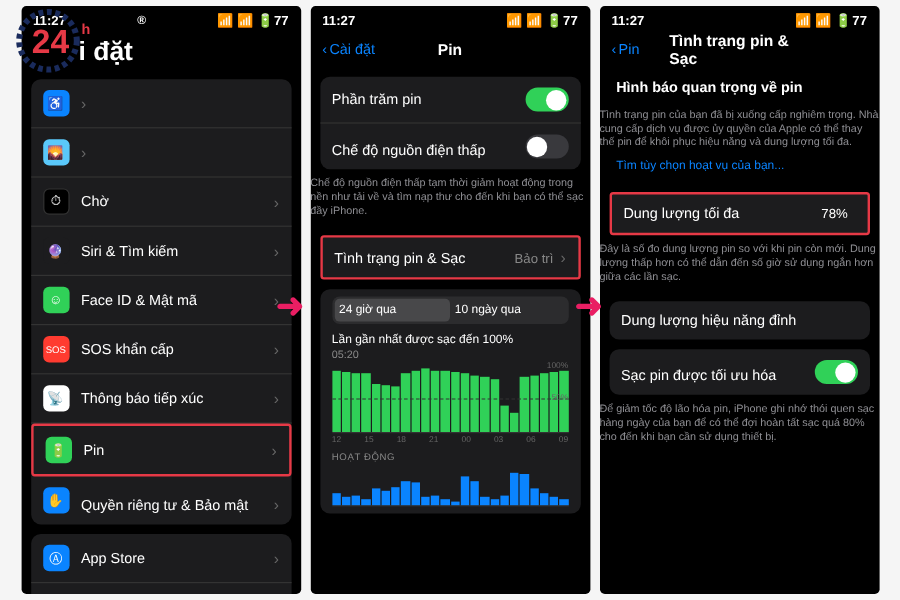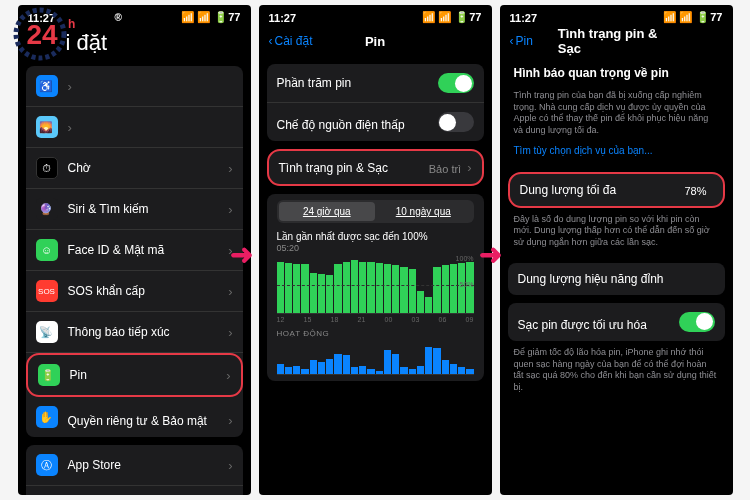--- a/index.html
+++ b/index.html
@@ -3,45 +3,45 @@
 <meta charset="utf-8">
 <style>
 * { margin: 0; padding: 0; box-sizing: border-box; font-family: -apple-system, BlinkMacSystemFont, sans-serif; }
 body { background: #f5f5f5; display: flex; justify-content: center; align-items: center; width: 750px; height: 500px; gap: 8px; position: relative; }
 .phone { width: 233px; height: 490px; background: #000; border-radius: 4px; overflow: hidden; display: flex; flex-direction: column; color: #fff; font-size: 11px; }
 .status-bar { display: flex; justify-content: space-between; align-items: center; padding: 6px 10px 2px; font-size: 11px; font-weight: 600; }
 .status-right { display: flex; align-items: center; gap: 3px; }
 .header { display: flex; align-items: center; padding: 8px 10px; position: relative; }
 .back-link { color: #0a84ff; font-size: 12px; display: flex; align-items: center; gap: 2px; }
 .header-title { position: absolute; left: 50%; transform: translateX(-50%); font-size: 13px; font-weight: 600; }
-.title-large { font-size: 22px; font-weight: 400; padding: 4px 14px 2px 48px; }
+.title-large { font-size: 22px; font-weight: 700; padding: 4px 14px 2px 48px; }
 .content { flex: 1; overflow: hidden; }
 .group { background: #1c1c1e; margin: 8px 8px 0; border-radius: 8px; }
 .row { display: flex; align-items: center; padding: 9px 10px; border-bottom: 0.5px solid #333; position: relative; }
 .row:last-child { border-bottom: none; align-items: flex-end; }
 .icon { width: 22px; height: 22px; border-radius: 5px; margin-right: 10px; display: flex; align-items: center; justify-content: center; font-size: 11px; flex-shrink: 0; }
 .label { flex: 1; font-size: 12px; }
 .chevron { color: #666; font-size: 13px; }
 .value-right { color: #888; font-size: 11px; margin-right: 6px; }
 .toggle { width: 36px; height: 20px; border-radius: 10px; position: relative; }
 .toggle.on { background: #30d158; }
 .toggle.off { background: #39393d; }
 .toggle::after { content: ''; position: absolute; width: 17px; height: 17px; background: #fff; border-radius: 50%; top: 1.5px; }
 .toggle.on::after { right: 1.5px; }
 .toggle.off::after { left: 1.5px; }
-.footer-text { color: #8e8e93; font-size: 9px; padding: 6px 14px; line-height: 1.3; }
+.footer-text { color: #8e8e93; font-size: 9px; padding: 6px 0; line-height: 1.3; }
 .link-text { color: #0a84ff; font-size: 10px; padding: 2px 14px 8px; }
-.red-box { border: 2.5px solid #e63946; border-radius: 13px; }
+.red-box { border: 2.5px solid #e63946; border-radius: 3px; }
 .arrow-between { position: absolute; font-size: 28px; color: #e91e63; font-weight: bold; z-index: 10; }
 .arrow1 { left: 230px; top: 238px; }
 .arrow2 { left: 479px; top: 238px; }
 .logo { position: absolute; top: 4px; left: 12px; z-index: 20; width: 90px; height: 60px; }
 .chart-area { padding: 6px 10px; }
 .tabs { display: flex; background: #2c2c2e; border-radius: 6px; padding: 2px; margin-bottom: 8px; }
-.tab { flex: 1; text-align: center; padding: 4px; font-size: 10px; border-radius: 4px; text-decoration: underline; }
+.tab { flex: 1; padding: 4px; font-size: 10px; border-radius: 4px; }
 .tab.active { background: #48484a; }
 .chart-label { font-size: 10px; color: #fff; margin-bottom: 1px; }
 .chart-sublabel { font-size: 9px; color: #888; margin-bottom: 6px; }
 .chart-header { font-size: 8px; color: #888; margin: 6px 0 2px; letter-spacing: 0.5px; }
 .bar-chart { height: 55px; display: flex; align-items: flex-end; gap: 1px; border-bottom: 0.5px solid #333; position: relative; }
 .bar-chart.small { height: 35px; }
 .bar { flex: 1; background: #30d158; }
 .bar.blue { background: #0a84ff; }
 .gridline { position: absolute; left: 0; right: 0; border-top: 0.5px dashed #333; }
 .grid-label { position: absolute; right: 0; font-size: 7px; color: #666; }
@@ -150,20 +150,21 @@
     <div class="group">
       <div class="row">
           <span class="label">Phần trăm pin</span>
           <div class="toggle on"></div>
         </div>
       <div class="row">
           <span class="label">Chế độ nguồn điện thấp</span>
           <div class="toggle off"></div>
         </div>
     </div>
+    <div class="footer-text">Chế độ nguồn điện thấp tạm thời giảm hoạt động trong nền như tải về và tìm nạp thư cho đến khi bạn có thể sạc đầy iPhone.</div>
     <div class="group red-box">
       <div class="row">
           <span class="label">Tình trạng pin &amp; Sạc</span>
           <span class="value-right">Bảo trì</span>
           <span class="chevron">›</span>
         </div>
     </div>
     <div class="group">
       <div class="chart-area">
         <div class="tabs">
@@ -257,21 +258,21 @@
   <div class="header">
     <div class="back-link">
         <span>‹</span>
         <span>Pin</span>
       </div>
     <div class="header-title">Tình trạng pin &amp; Sạc</div>
   </div>
   <div class="content">
     <div class="section-title">Hình báo quan trọng về pin</div>
     <div class="footer-text">Tình trạng pin của bạn đã bị xuống cấp nghiêm trọng. Nhà cung cấp dịch vụ được ủy quyền của Apple có thể thay thế pin để khôi phục hiệu năng và dung lượng tối đa.</div>
-    <div class="link-text">Tìm tùy chọn dịch vụ của bạn...</div>
+    <div class="link-text">Tìm tùy chọn hoạt vụ của bạn...</div>
     <div class="group red-box">
       <div class="row">
           <span class="label">Dung lượng tối đa</span>
           <span class="value-right" style="color:#fff">78%</span>
         </div>
     </div>
     <div class="footer-text">Đây là số đo dung lượng pin so với khi pin còn mới. Dung lượng thấp hơn có thể dẫn đến số giờ sử dụng ngắn hơn giữa các lần sạc.</div>
     <div class="group">
       <div class="row">
           <span class="label">Dung lượng hiệu năng đỉnh</span>

